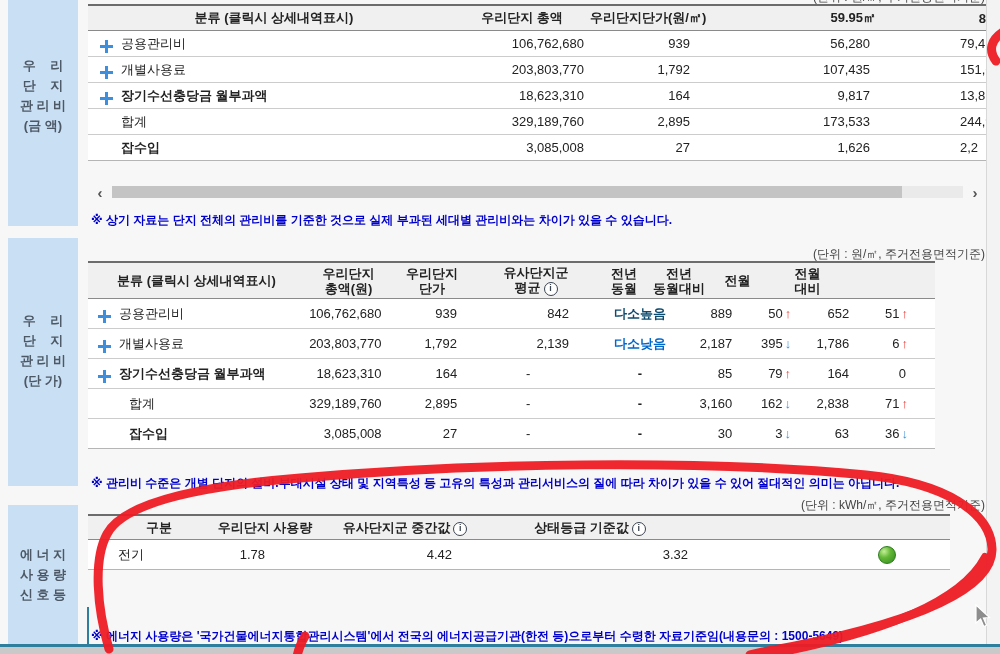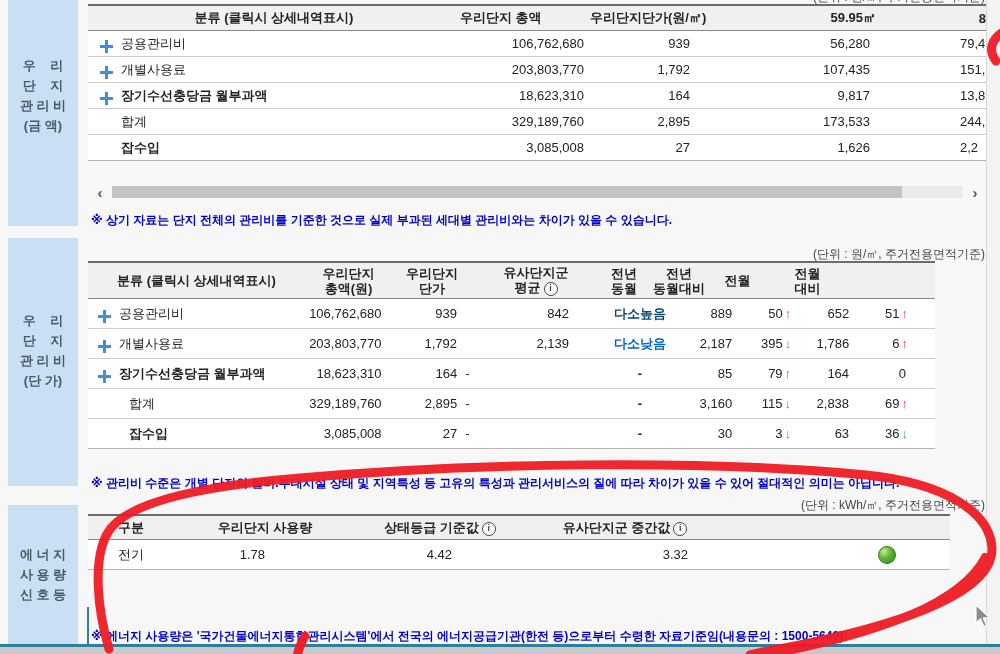--- a/index.html
+++ b/index.html
@@ -17,21 +17,21 @@
 
   
   .tbl{position:absolute;background:#fff}
   .hrow{display:flex;align-items:center;background:#f0f0f0;
         border-top:2px solid #6c6c6c;border-bottom:1px solid #8a8a8a;
         font-weight:bold;font-size:13px;box-sizing:border-box}
   .drow{display:flex;align-items:center;border-bottom:1px solid #ccc;font-size:13px;background:#fff;box-sizing:border-box}
   .drow:last-child{border-bottom:1px solid #b5b5b5}
   .cell{box-sizing:border-box;white-space:nowrap;overflow:visible}
   .num{text-align:right}
-  .ctr{}
+  .ctr{text-align:center}
   .b{font-weight:bold}
   .cat{display:flex;align-items:flex-end}
   .no-plus{padding-left:21px}
   .plus{position:relative;width:13px;height:13px;flex:0 0 13px;margin-right:8px;display:inline-block}
   .plus::before{content:"";position:absolute;left:0;top:5px;width:13px;height:3px;background:#3e8ede}
   .plus::after{content:"";position:absolute;left:5px;top:0;width:3px;height:13px;background:#3e8ede}
   .hcol{display:flex;flex-direction:column;align-items:center;justify-content:center;line-height:15px}
   .info-i{display:inline-block;width:12px;height:12px;border:1px solid #3a4350;border-radius:50%;
           font-size:9px;line-height:11px;text-align:center;color:#3a4350;font-weight:bold;
           margin-left:3px;vertical-align:1px;background:#fff}
@@ -96,21 +96,21 @@
   #t2 .c8{width:55px;padding-right:2px}
   #t2 .c9{width:85px;padding-right:27px}
   #t2 .hrow .cell{padding:0;text-align:center}
   #t2 .no-plus{padding-left:31px}
 
   
   #t3{left:88px;top:514px;width:862px}
   #t3 .hrow{height:26px}
   #t3 .drow{height:30px}
   #t3 .c1{width:112px;padding-left:30px}
-  #t3 .hrow .c1{padding-left:30px;text-align:left}
+  #t3 .hrow .c1{padding-left:30px;text-align:center}
   #t3 .c2{width:130px;padding-right:65px}
   #t3 .c3{width:150px;padding-right:28px}
   #t3 .c4{width:220px;padding-right:12px}
   #t3 .c5{width:250px;display:flex;justify-content:flex-end;padding-right:54px;align-items:center}
   #t3 .hrow .c2,#t3 .hrow .c3,#t3 .hrow .c4{padding-right:0;text-align:center}
   #t3 .hrow .c5{padding-right:40px}
 
   
   #footer-teal{position:absolute;left:0;top:644px;width:1000px;height:3px;background:#2e7e9e}
   #footer-gray{position:absolute;left:0;top:647px;width:1000px;height:7px;background:#c9c9c9}
@@ -296,23 +296,23 @@
 
     <div class="drow">
       <div class="cell c1 cat">
         <span class="no-plus">합계</span>
       </div>
       <div class="cell c2 num">329,189,760</div>
       <div class="cell c3 num">2,895</div>
       <div class="cell c4 ctr">-</div>
       <div class="cell c5">-</div>
       <div class="cell c6 num">3,160</div>
-      <div class="cell c7 num"><span>115</span><span class="arrow down">↓</span></div>
+      <div class="cell c7 num"><span>162</span><span class="arrow down">↓</span></div>
       <div class="cell c8 num">2,838</div>
-      <div class="cell c9 num"><span>69</span><span class="arrow up">↑</span></div>
+      <div class="cell c9 num"><span>71</span><span class="arrow up">↑</span></div>
     </div>
 
     <div class="drow">
       <div class="cell c1 cat b">
         <span class="no-plus">잡수입</span>
       </div>
       <div class="cell c2 num">3,085,008</div>
       <div class="cell c3 num">27</div>
       <div class="cell c4 ctr">-</div>
       <div class="cell c5">-</div>
@@ -324,22 +324,22 @@
   </div>
 
   <div class="note" id="note2">※ 관리비 수준은 개별 단지의 설비.부대시설 상태 및 지역특성 등 고유의 특성과 관리서비스의 질에 따라 차이가 있을 수 있어 절대적인 의미는 아닙니다.</div>
 
   <div class="ucap" id="cap3">(단위 : kWh/㎡, 주거전용면적기준)</div>
 
   <div class="tbl" id="t3">
     <div class="hrow">
       <div class="cell c1">구분</div>
       <div class="cell c2">우리단지 사용량</div>
+      <div class="cell c3"><span>유사단지군 중간값</span><span class="info-i">i</span></div>
       <div class="cell c4"><span>상태등급 기준값</span><span class="info-i">i</span></div>
-      <div class="cell c3"><span>유사단지군 중간값</span><span class="info-i">i</span></div>
     </div>
     <div class="drow">
       <div class="cell c1">전기</div>
       <div class="cell c2 num">1.78</div>
       <div class="cell c3 num">4.42</div>
       <div class="cell c4 num">3.32</div>
       <div class="cell c5">
           <span class="dot dot-green"></span>
         </div>
     </div>

